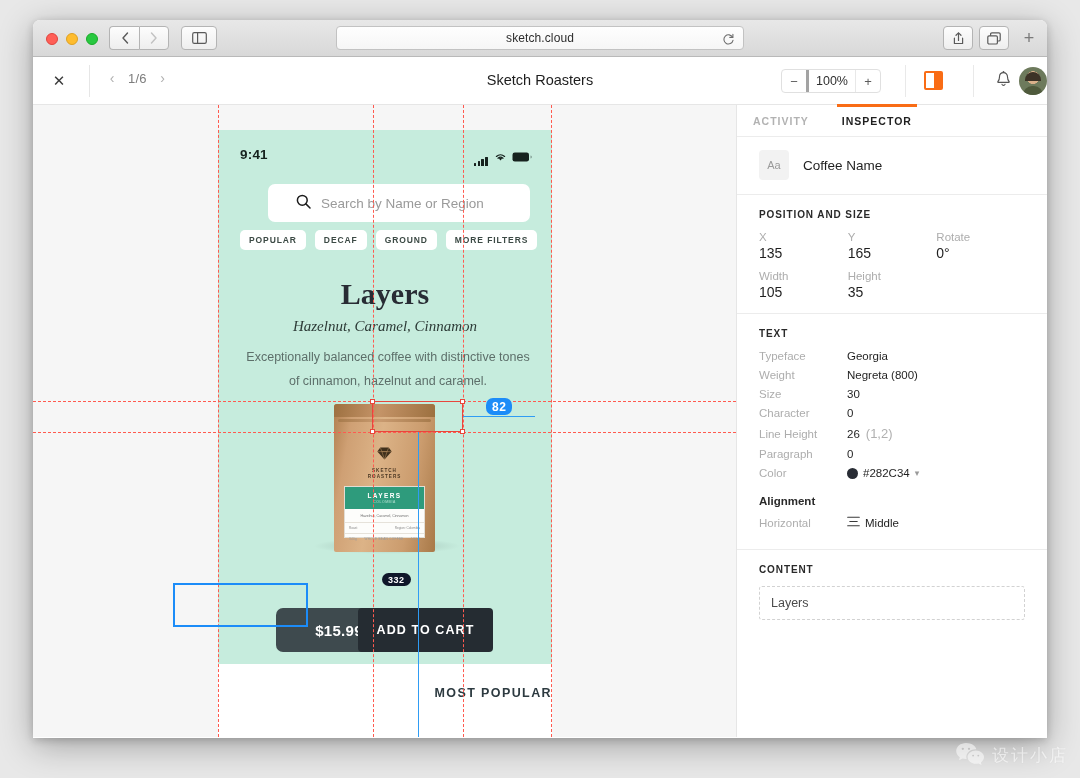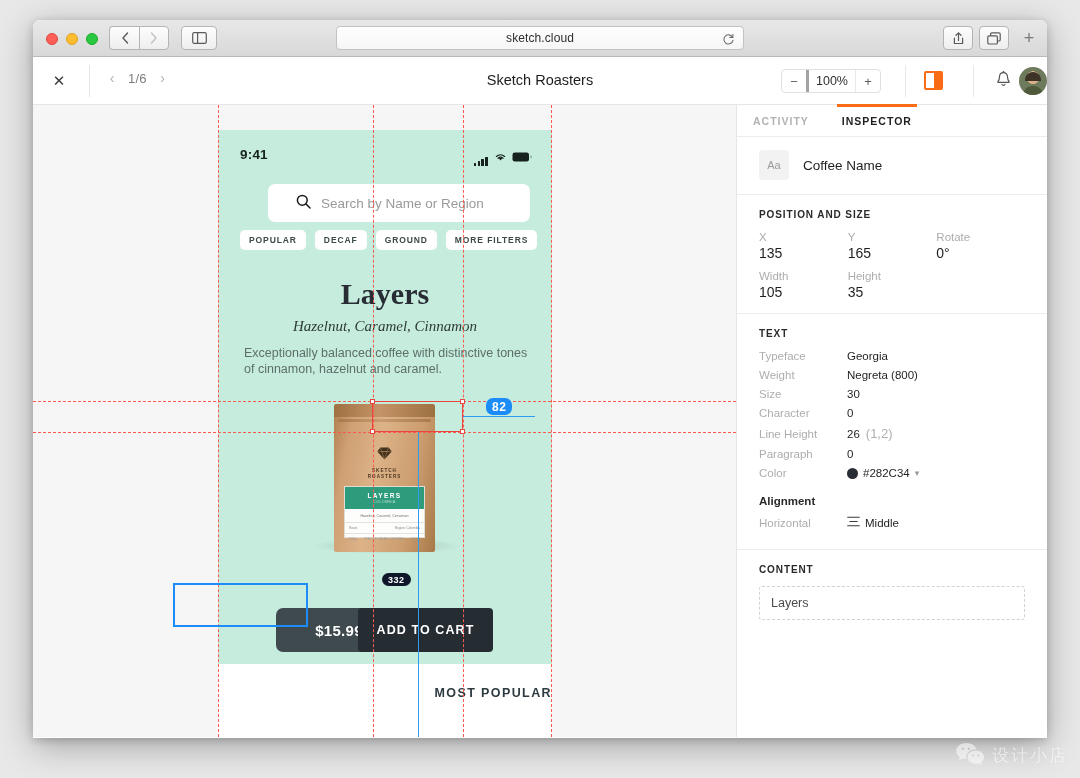--- a/index.html
+++ b/index.html
@@ -170,22 +170,22 @@
     position: absolute; left: 0; top: 146px; width: 100%; text-align: center;
     font-family: "Liberation Serif", "DejaVu Serif", serif;
     font-size: 30px; font-weight: bold; color: #282c34; line-height: 35px;
   }
   #prod-sub {
     position: absolute; left: 0; top: 188px; width: 100%; text-align: center;
     font-family: "Liberation Serif", "DejaVu Serif", serif;
     font-style: italic; font-size: 15px; color: #2c3a36;
   }
   #prod-desc {
-    position: absolute; left: 26px; right: 20px; top: 215px; text-align: left;
-    font-size: 12.5px; line-height: 16px; color: #5d6f6a;
+    position: absolute; left: 26px; right: 20px; top: 215px; text-align: center;
+    font-size: 12.5px; line-height: 24px; color: #5d6f6a;
   }
 
   
   #bag-shadow {
     position: absolute; left: 95px; top: 408px; width: 148px; height: 16px;
     background: radial-gradient(ellipse at center, rgba(70,90,85,.30), rgba(70,90,85,0) 70%);
   }
   #bag {
     position: absolute; left: 116px; top: 274px; width: 101px; height: 148px;
     background: linear-gradient(100deg, #b07f4f 0%, #cfa074 16%, #dcb387 42%, #cb9c6e 74%, #a87948 100%);

